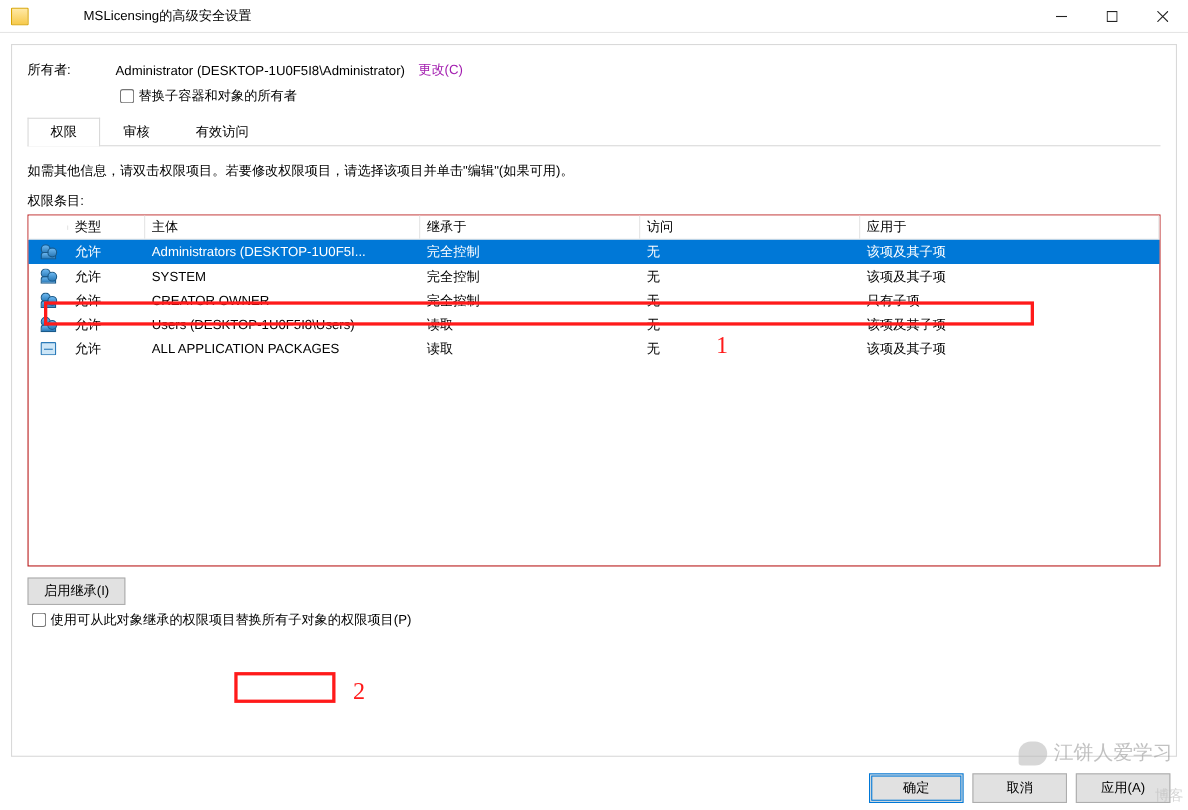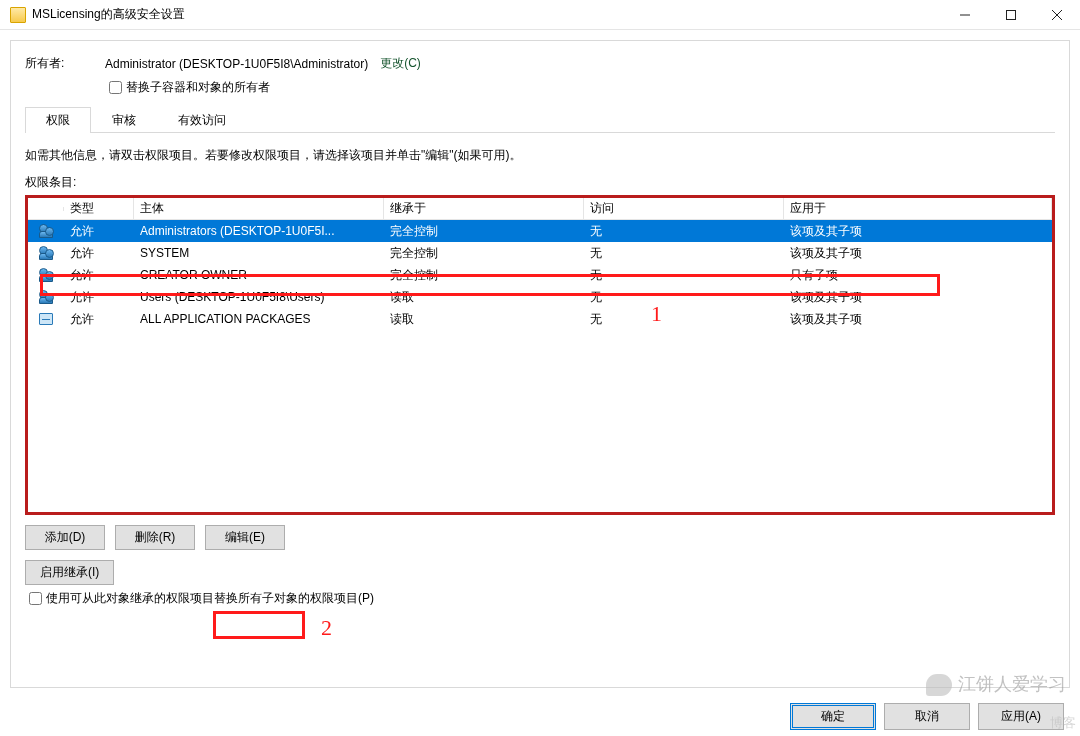--- a/index.html
+++ b/index.html
@@ -14,20 +14,21 @@
     overflow: hidden;
     position: relative;
   }
   
   .titlebar {
     height: 30px;
     display: flex;
     align-items: center;
     border-bottom: 1px solid #e5e5e5;
     background: #fff;
+    gap: 44px;
   }
   .titlebar .folder-icon {
     width: 16px; height: 16px;
     margin: 0 6px 0 10px;
     background: linear-gradient(#ffe9a6,#f7ca4d);
     border: 1px solid #d9a400;
     border-radius: 1px;
     position: relative;
   }
   .titlebar .title { flex: 1; }
@@ -43,21 +44,21 @@
   
   .panel {
     margin: 10px;
     border: 1px solid #d9d9d9;
     padding: 14px 14px 14px 14px;
     height: 648px;
     position: relative;
   }
   .owner-row { display:flex; align-items:center; margin-bottom:6px; }
   .owner-row .lbl { width:80px; }
-  .owner-row .link { color:#14532d; margin-left:12px; cursor:pointer;text-align:right; }
+  .owner-row .link { color:#a21caf; margin-left:12px; cursor:pointer;text-align:right; }
   .replace-row { margin-left:80px; display:flex; align-items:center; margin-bottom:10px; }
   .replace-row input { margin-right:4px; }
 
   
   .tabs { display:flex; border-bottom:1px solid #d9d9d9; }
   .tab {
     padding: 4px 20px;
     border: 1px solid transparent;
     border-bottom: none;
     margin-bottom:-1px;
@@ -66,21 +67,21 @@
   .tab.active {
     border-color:#d9d9d9;
     background:#fff;
   }
 
   .instructions { margin: 14px 0 10px 0; }
   .entries-label { margin-bottom: 4px; }
 
   
   .table-wrap {
-    border: 3px solid #b91c1c;
+    border: 1px solid #b91c1c;
     height: 320px;
     background:#fff;
   }
   .thead, .trow {
     display:grid;
     grid-template-columns: 36px 70px 250px 200px 200px 1fr;
     align-items:center;
     height: 22px;
   }
   .thead {
@@ -292,25 +293,20 @@
           <span class="pkg-ico"></span>
         </div>
       <div class="cell">允许</div>
       <div class="cell">ALL APPLICATION PACKAGES</div>
       <div class="cell">读取</div>
       <div class="cell">无</div>
       <div class="cell">该项及其子项</div>
     </div>
   </div>
 
-  <div class="btn-row">
-    <div class="btn">添加(D)</div>
-    <div class="btn">删除(R)</div>
-    <div class="btn">编辑(E)</div>
-  </div>
 
   <div class="btn-row" style="margin-top:10px;align-items:center;">
     <div class="btn">启用继承(I)</div>
   </div>
 
   <div class="check-row">
     <input type="checkbox" style="">
     <span>使用可从此对象继承的权限项目替换所有子对象的权限项目(P)</span>
   </div>
 

